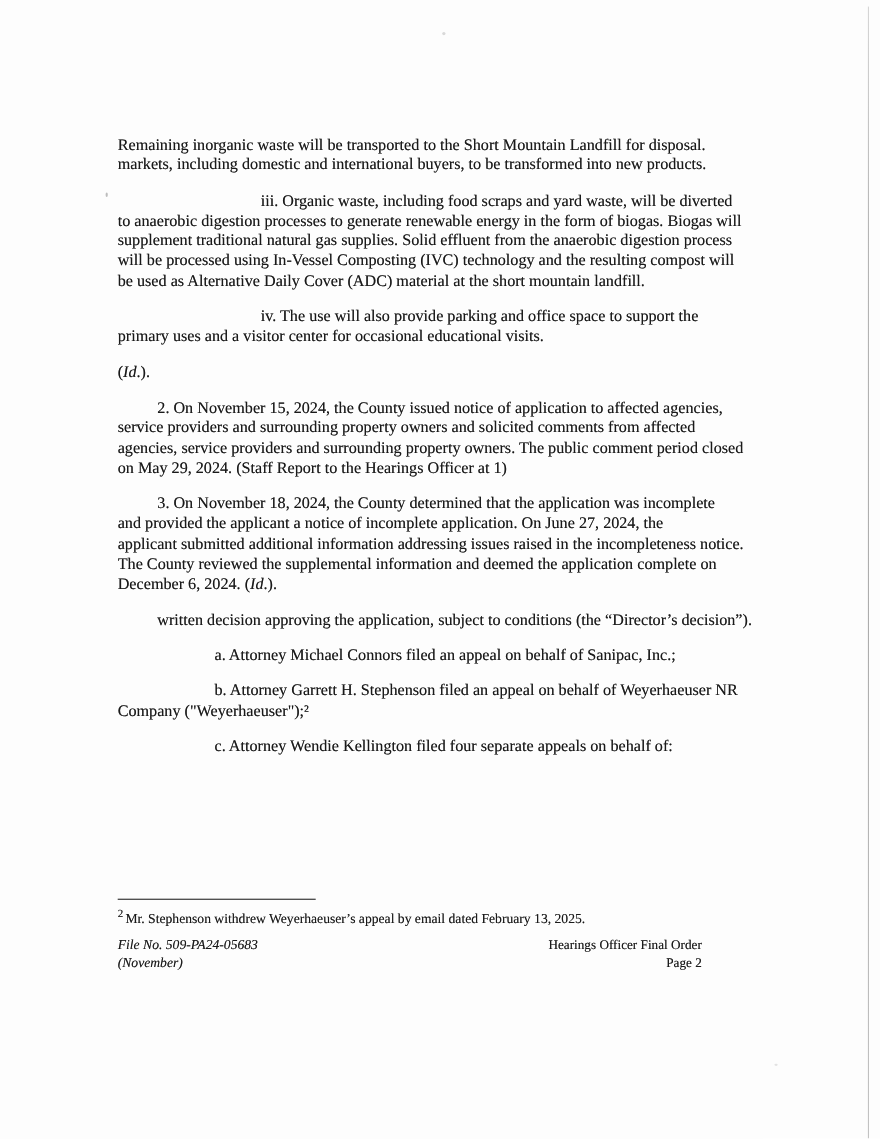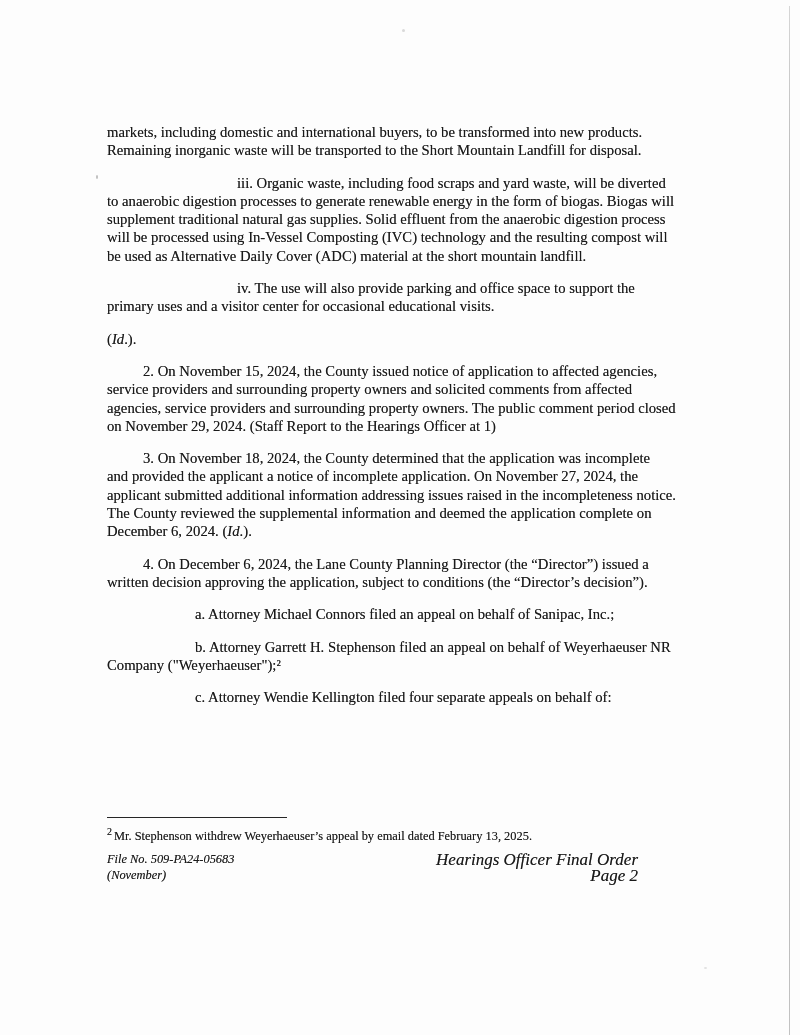--- a/index.html
+++ b/index.html
@@ -53,22 +53,21 @@
     left: 107px; top: 852px;
     font-size: 12.4px; line-height: 15.5px;
     font-style: italic;
     white-space: nowrap;
     text-shadow: 0 0 0.3px rgba(0,0,0,0.5);
   }
   .footer-right {
     position: absolute;
     left: 400px; top: 852px; width: 238px;
     text-align: right;
-    font-size: 17px; line-height: 15.5px;
-    font-style: italic;
+    font-size: 12px; line-height: 15.5px;
     white-space: nowrap;
     text-shadow: 0 0 0.3px rgba(0,0,0,0.5);
   }
   .scan-edge-line {
     position: absolute;
     left: 789px; top: 6px;
     width: 1.3px; height: 1029px;
     background: linear-gradient(#cfcfcf 0%, #a8a8a8 20%, #9e9e9e 55%, #b8b8b8 100%);
     opacity: 0.85;
   }
@@ -77,52 +76,51 @@
   .speck-2 { left: 96px;  top: 175px; width: 2px; height: 4px; background: #bdbdbd; }
   .speck-3 { left: 704px; top: 967px; width: 3px; height: 2px; background: #e2e2e2; }
 </style>
 </head>
 <body>
 
 <div class="scan-page">
 
   <div class="body-text">
       <div class="para indent-flush">
+        <div class="line">Remaining inorganic waste will be transported to the Short Mountain Landfill for disposal.</div>
         <div class="line">markets, including domestic and international buyers, to be transformed into new products.</div>
-        <div class="line">Remaining inorganic waste will be transported to the Short Mountain Landfill for disposal.</div>
       </div>
       <div class="para indent-roman">
         <div class="line">iii. Organic waste, including food scraps and yard waste, will be diverted</div>
         <div class="line">to anaerobic digestion processes to generate renewable energy in the form of biogas. Biogas will</div>
         <div class="line">supplement traditional natural gas supplies. Solid effluent from the anaerobic digestion process</div>
         <div class="line">will be processed using In-Vessel Composting (IVC) technology and the resulting compost will</div>
         <div class="line">be used as Alternative Daily Cover (ADC) material at the short mountain landfill.</div>
       </div>
       <div class="para indent-roman">
         <div class="line">iv. The use will also provide parking and office space to support the</div>
         <div class="line">primary uses and a visitor center for occasional educational visits.</div>
       </div>
       <div class="para indent-flush">
         <div class="line">(<i>Id</i>.).</div>
       </div>
       <div class="para indent-num">
         <div class="line">2. On November 15, 2024, the County issued notice of application to affected agencies,</div>
         <div class="line">service providers and surrounding property owners and solicited comments from affected</div>
         <div class="line">agencies, service providers and surrounding property owners. The public comment period closed</div>
-        <div class="line">on November 29, 2024. (Staff Report to the Hearings Officer at 1)</div>
+        <div class="line">on May 29, 2024. (Staff Report to the Hearings Officer at 1)</div>
       </div>
       <div class="para indent-num">
         <div class="line">3. On November 18, 2024, the County determined that the application was incomplete</div>
-        <div class="line">and provided the applicant a notice of incomplete application. On November 27, 2024, the</div>
+        <div class="line">and provided the applicant a notice of incomplete application. On June 27, 2024, the</div>
         <div class="line">applicant submitted additional information addressing issues raised in the incompleteness notice.</div>
         <div class="line">The County reviewed the supplemental information and deemed the application complete on</div>
         <div class="line">December 6, 2024. (<i>Id</i>.).</div>
       </div>
       <div class="para indent-num">
-        <div class="line">4. On December 6, 2024, the Lane County Planning Director (the “Director”) issued a</div>
         <div class="line">written decision approving the application, subject to conditions (the “Director’s decision”).</div>
       </div>
       <div class="para indent-letter">
         <div class="line">a. Attorney Michael Connors filed an appeal on behalf of Sanipac, Inc.;</div>
       </div>
       <div class="para indent-letter">
         <div class="line">b. Attorney Garrett H. Stephenson filed an appeal on behalf of Weyerhaeuser NR</div>
         <div class="line">Company ("Weyerhaeuser");²</div>
       </div>
       <div class="para indent-letter">

